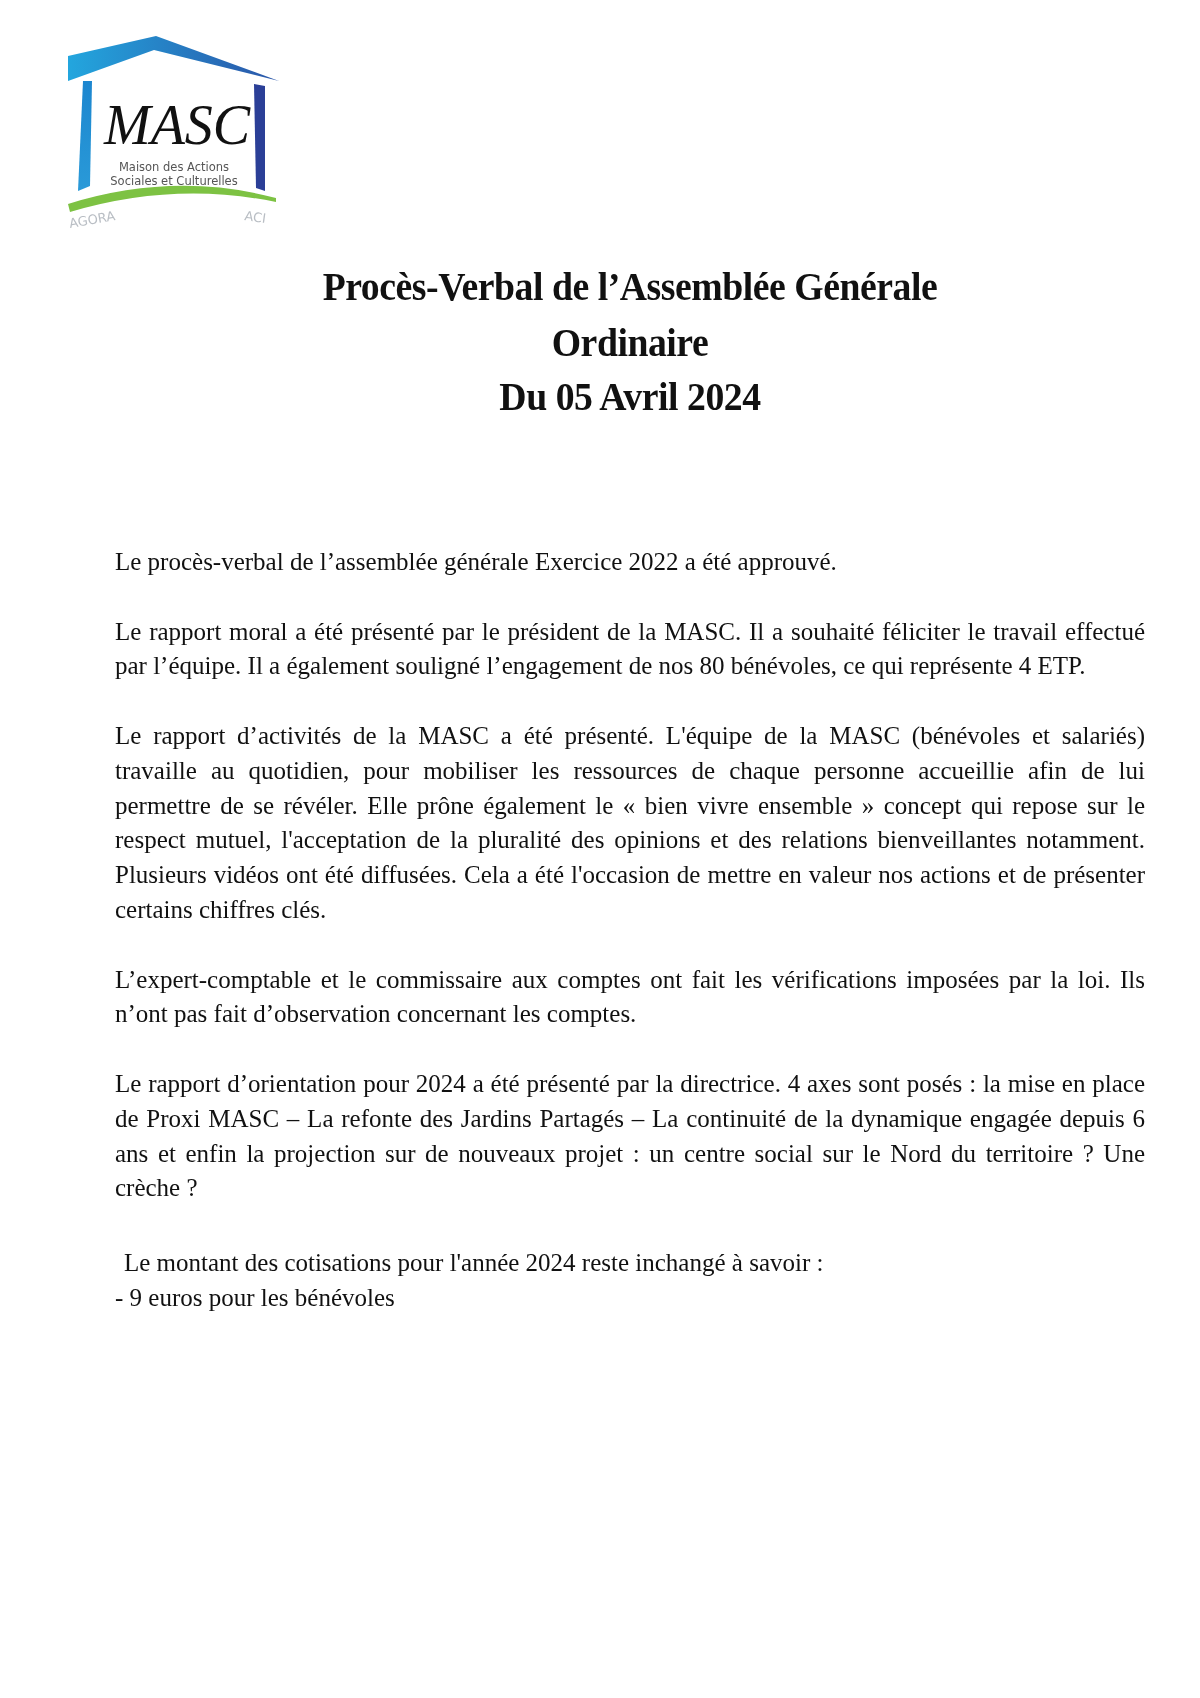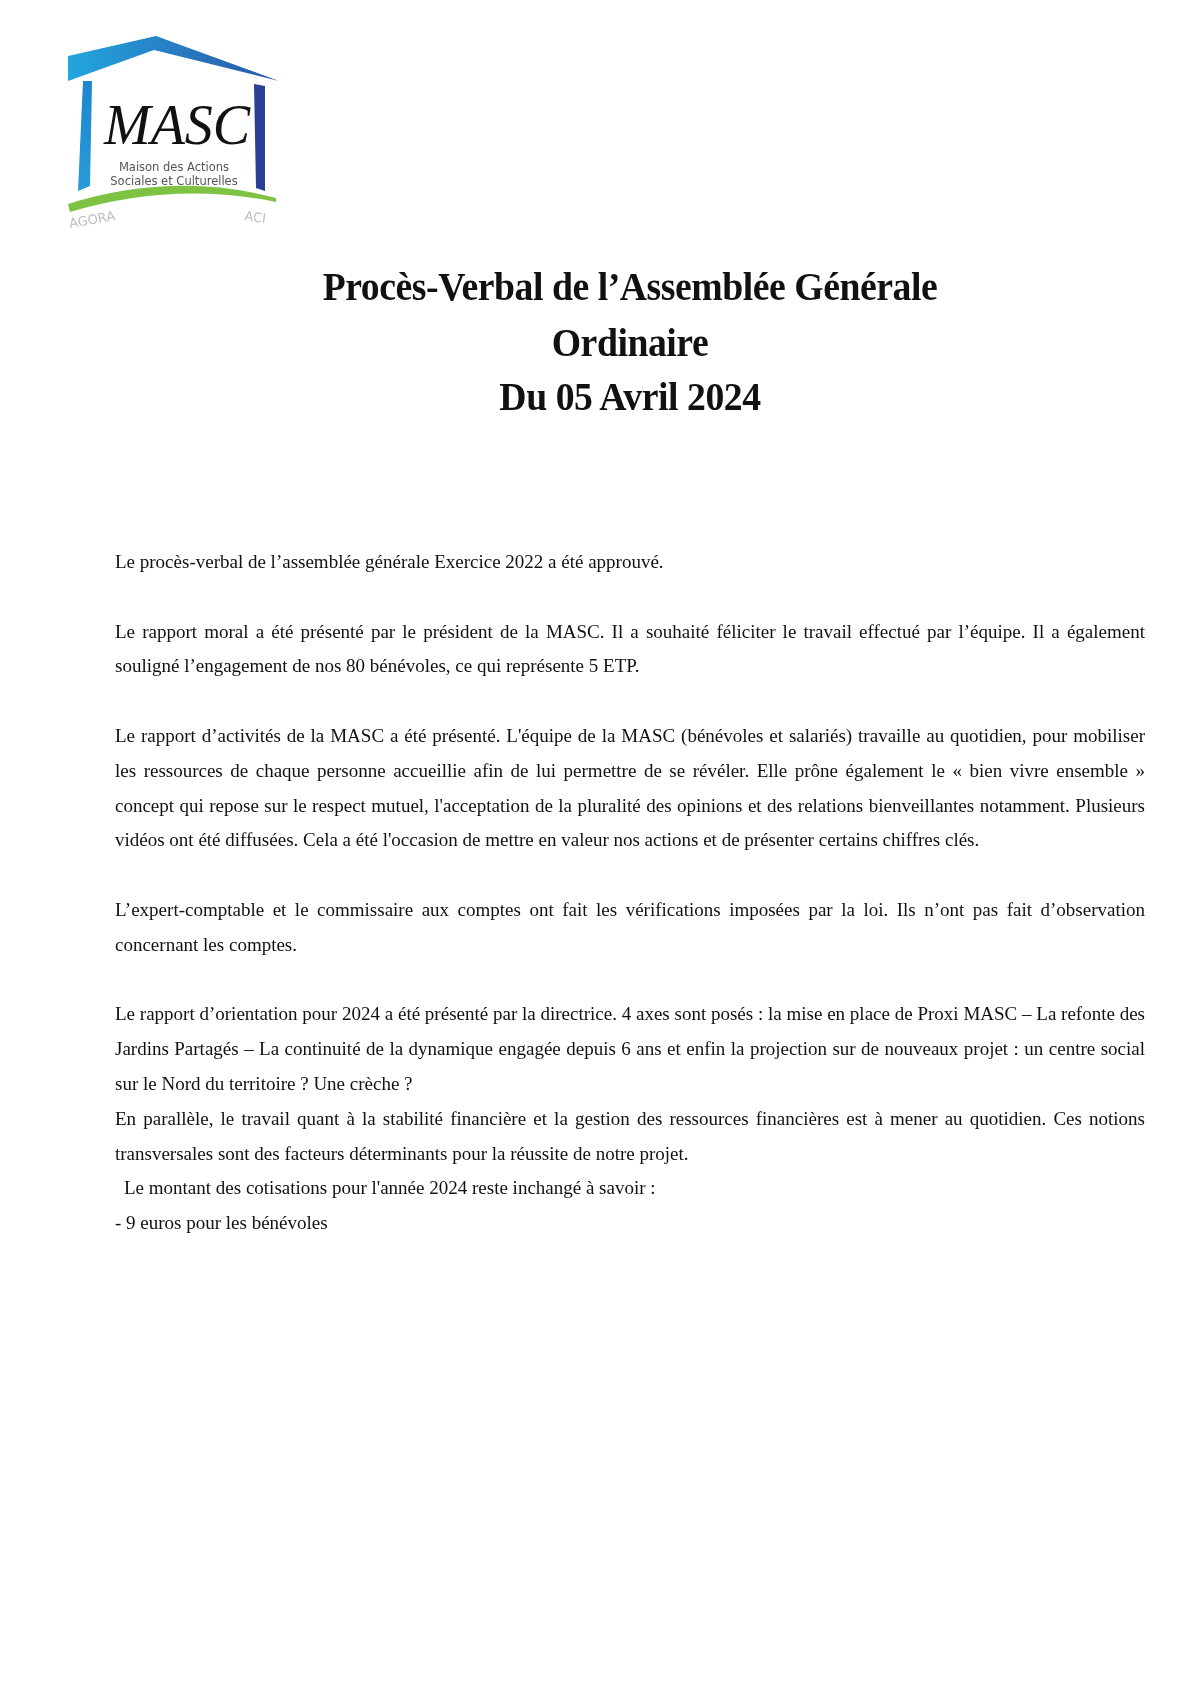--- a/index.html
+++ b/index.html
@@ -1,23 +1,23 @@
 <!DOCTYPE html>
 <html><head>
 <meta charset="utf-8">
 <style>
   html, body { margin:0; padding:0; background:#ffffff; }
   body { width:1200px; height:1698px; position:relative; overflow:hidden; font-family:"Liberation Serif", serif; color:#111; }
   .logo { position:absolute; left:64px; top:36px; width:220px; height:195px; }
   .title-block { position:absolute; left:0; top:258px; width:1260px; text-align:center; }
   .title-line { font-family:"Liberation Serif", serif; font-weight:bold; font-size:41px; line-height:56px; letter-spacing:-0.5px; display:block; transform:scaleX(0.92); }
-  .body-text { position:absolute; left:115px; width:1030px; top:545px; font-size:19px; line-height:34.8px; }
+  .body-text { position:absolute; left:115px; width:1030px; top:545px; font-size:25px; line-height:34.8px; }
   .para { margin:0 0 34.8px 0; text-align:justify; text-align-last:left; }
   .para.tight { margin-bottom:0; }
-  .indent1 { padding-left:9px; }
+  .indent1 { padding-left:9px;margin-top:40px; }
 </style>
 </head>
 <body>
 
 <div class="logo">
   <svg width="220" height="195" viewBox="0 0 220 195">
     <defs>
       <linearGradient id="roofg" x1="0" x2="1" y1="0" y2="0">
         <stop offset="0" stop-color="#23a6de"></stop>
         <stop offset="1" stop-color="#2a55a8"></stop>
@@ -40,20 +40,19 @@
 </div>
 
 <div class="title-block">
   <span class="title-line">Procès-Verbal de l’Assemblée Générale</span>
   <span class="title-line">Ordinaire</span>
   <span class="title-line" style="margin-top:-2px">Du 05 Avril 2024</span>
 </div>
 
 <div class="body-text">
   <p class="para">Le procès-verbal de l’assemblée générale Exercice 2022 a été approuvé.</p>
-  <p class="para">Le rapport moral a été présenté par le président de la MASC. Il a souhaité féliciter le travail effectué par l’équipe. Il a également souligné l’engagement de nos 80 bénévoles, ce qui représente 5 ETP.</p>
+  <p class="para">Le rapport moral a été présenté par le président de la MASC. Il a souhaité féliciter le travail effectué par l’équipe. Il a également souligné l’engagement de nos 80 bénévoles, ce qui représente 4 ETP.</p>
   <p class="para">Le rapport d’activités de la MASC a été présenté. L'équipe de la MASC (bénévoles et salariés) travaille au quotidien, pour mobiliser les ressources de chaque personne accueillie afin de lui permettre de se révéler. Elle prône également le « bien vivre ensemble » concept qui repose sur le respect mutuel, l'acceptation de la pluralité des opinions et des relations bienveillantes notamment.  Plusieurs vidéos ont été diffusées.  Cela a été l'occasion de mettre en valeur nos actions et de présenter certains chiffres clés.</p>
   <p class="para">L’expert-comptable et le commissaire aux comptes ont fait les vérifications imposées par la loi. Ils n’ont pas fait d’observation concernant les comptes.</p>
   <p class="para tight">Le rapport d’orientation pour 2024 a été présenté par la directrice. 4 axes sont posés : la mise en place de Proxi MASC – La refonte des Jardins Partagés – La continuité de la dynamique engagée depuis 6 ans et enfin la projection sur de nouveaux projet : un centre social sur le Nord du territoire ? Une crèche ?</p>
-  <p class="para tight">En parallèle, le travail quant à la stabilité financière et la gestion des ressources financières est à mener au quotidien. Ces notions transversales sont des facteurs déterminants pour la réussite de notre projet.</p>
   <p class="para tight indent1">Le montant des cotisations pour l'année 2024 reste inchangé à savoir :</p>
   <p class="para tight">- 9 euros pour les bénévoles</p>
 </div>
 
 </body></html>

